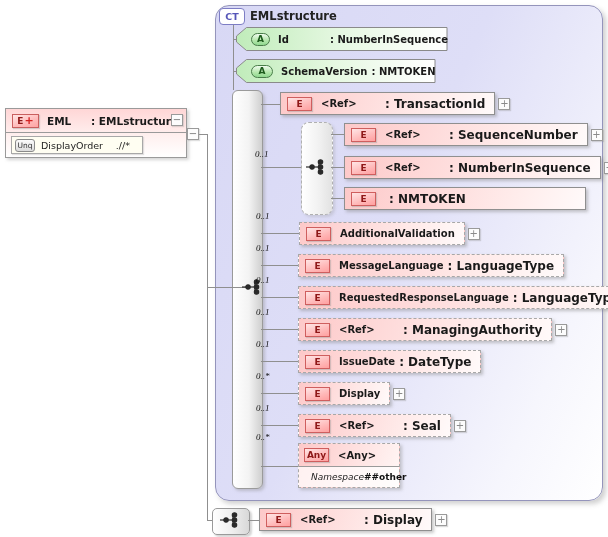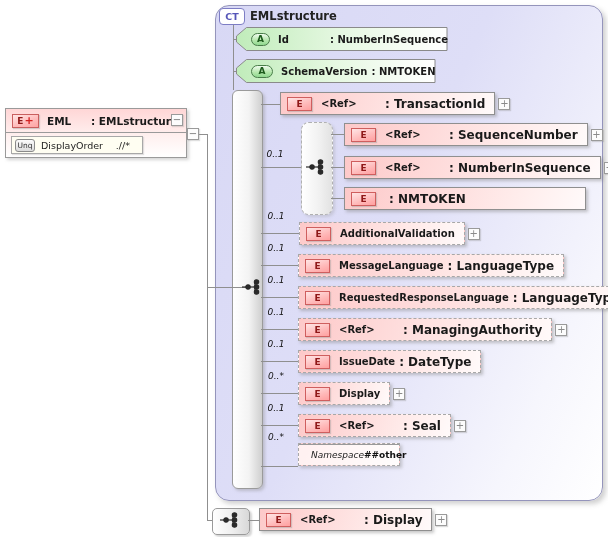--- a/index.html
+++ b/index.html
@@ -37,21 +37,21 @@
       margin-right:9px;box-shadow:1px 1px 1px rgba(150,150,150,.4);}
   .ename{font-weight:bold;font-size:10px;color:#1a1a1a;white-space:pre;}
   .ename.ref{min-width:60px;}
   .etype{font-weight:bold;font-size:12px;color:#1a1a1a;white-space:pre;margin-left:4px;}
   .plusbox{width:12px;height:12px;box-sizing:border-box;border:1px solid #9a9a9a;background:#fcfcfc;
       color:#8a8a8a;font-size:10px;line-height:10px;text-align:center;margin-left:3px;margin-top:6px;
       box-shadow:1px 1px 1px rgba(150,150,150,.35);cursor:pointer;}
   .minusbox{width:12px;height:12px;box-sizing:border-box;border:1px solid #9a9a9a;background:#fcfcfc;
       color:#777;font-size:10px;line-height:10px;text-align:center;box-shadow:1px 1px 1px rgba(150,150,150,.3);
       cursor:pointer;}
-  .card-label{width:40px;text-align:center;font-size:9px;font-style:italic;color:#111;}
+  .card-label{width:40px;text-align:left;font-size:9px;font-style:italic;color:#111;font-family:Liberation Serif, serif;}
   
   .anybox{left:298px;top:443px;width:102px;box-sizing:border-box;border:1px dashed #a8a8a8;
       background:linear-gradient(110deg,#fdc9c9 0%,#ffeceb 75%,#fff7f6 100%);
       box-shadow:2px 2px 3px rgba(130,130,130,.4);}
   .any-head{height:22px;display:flex;align-items:center;padding-left:5px;}
   .any-ns{height:20px;border-top:1px solid #9a9a9a;display:flex;align-items:center;padding-left:12px;
       background:rgba(255,255,255,.72);}
   .ns-label{font-size:9px;font-style:italic;color:#222;}
   .ns-value{font-size:9px;font-weight:bold;color:#111;}
   
@@ -286,20 +286,24 @@
   <div class="abs elem-row" style="left:298px;top:414px;">
     <div class="elem dashed" style="min-width:145px;">
       <span class="ebadge">E</span>
       <span class="ename ref">&lt;Ref&gt;</span>
       <span class="etype">: Seal</span>
     </div>
     <div class="plusbox">+</div>
   </div>
 
   <div class="abs anybox">
+    <div class="any-head">
+      <span class="ebadge" style="min-width:25px;">Any</span>
+      <span class="ename">&lt;Any&gt;</span>
+    </div>
     <div class="any-ns">
       <span class="ns-label">Namespace</span>
       <span class="ns-value">##other</span>
     </div>
   </div>
 
   <div class="abs elem-row" style="left:259px;top:508px;">
     <div class="elem" style="min-width:152px;">
       <span class="ebadge">E</span>
       <span class="ename ref">&lt;Ref&gt;</span>

